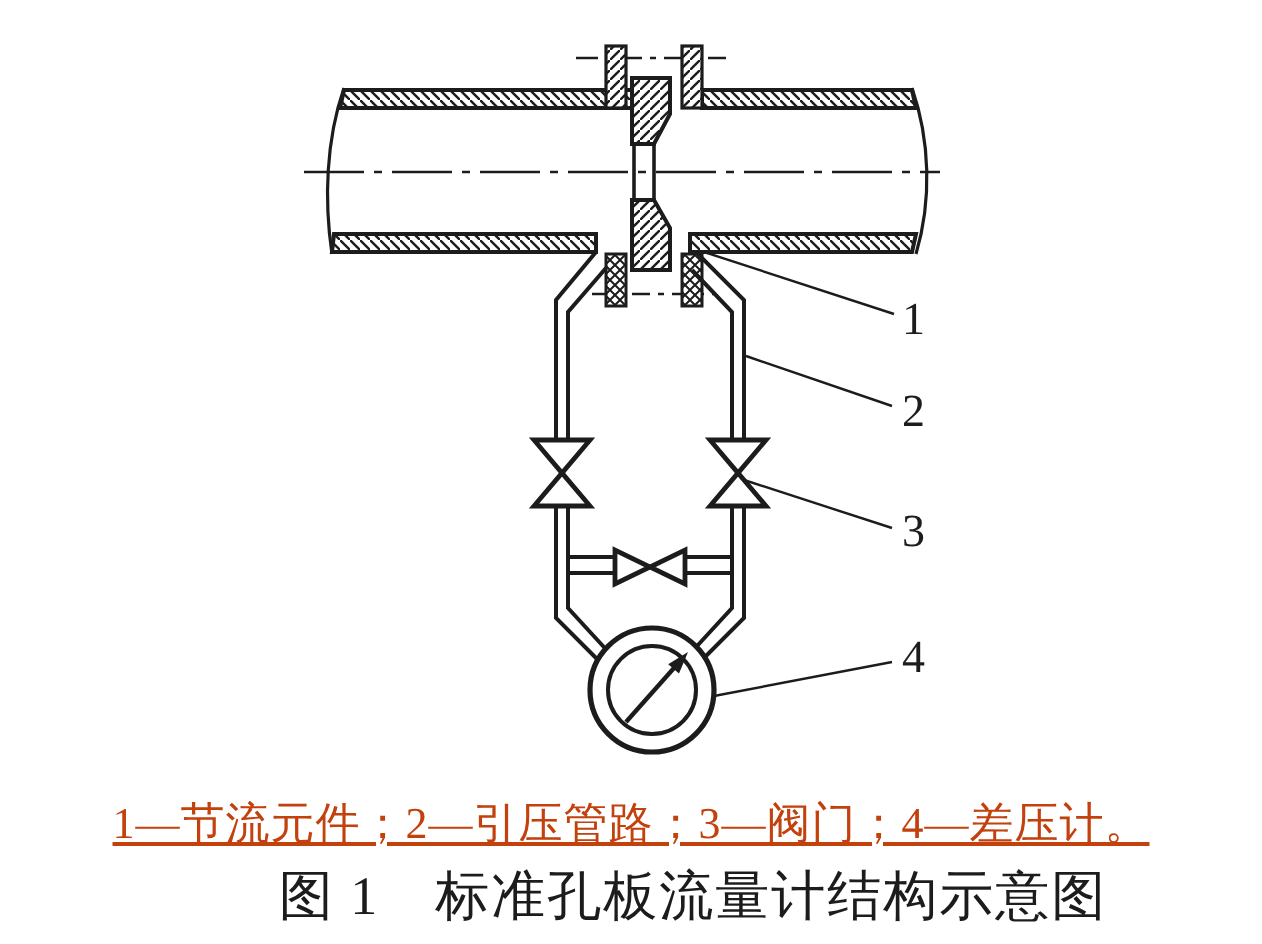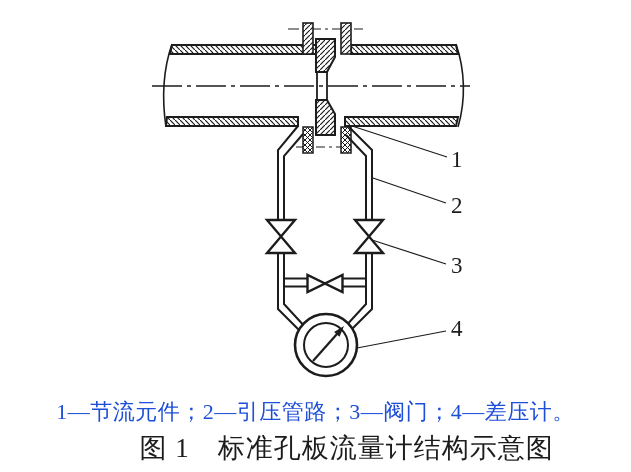--- a/index.html
+++ b/index.html
@@ -13,21 +13,22 @@
     color: #1c1c1c;
   }
   .stage svg { position: absolute; top: 0; left: 0; display: block; }
   .legend-line {
     position: absolute;
     top: 397px; left: 0; width: 100%;
     text-align: center;
     font-size: 22px;
     letter-spacing: 0.5px;
     white-space: nowrap;
-    color: #1d4ed8;
+    color: #c2410c;
+    text-decoration: underline;
   }
   .title-line {
     position: absolute;
     top: 430px; left: 0; width: 100%;
     text-align: center;
     font-size: 27px;
     letter-spacing: 1px;
     white-space: nowrap;
     color: #1c1c1c;
     padding-left: 31px;

